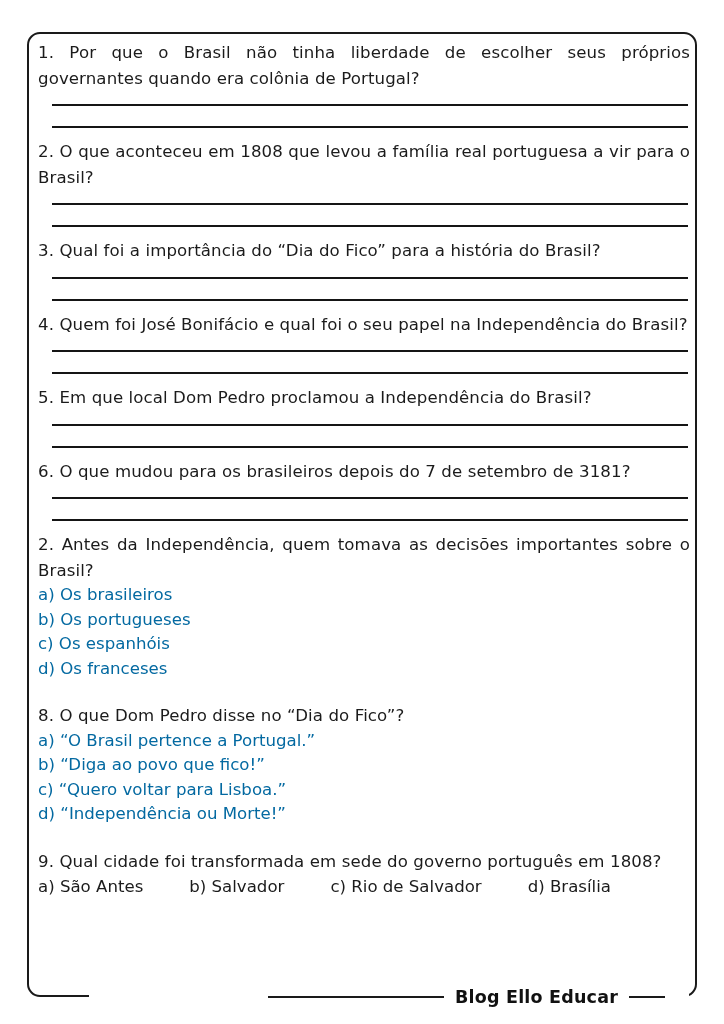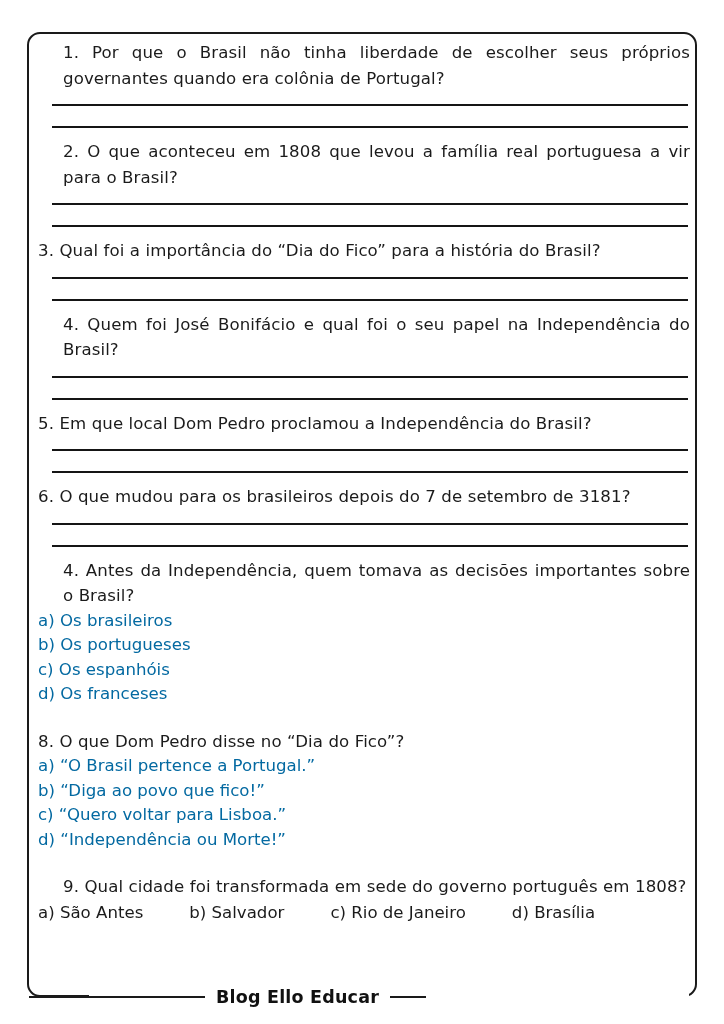--- a/index.html
+++ b/index.html
@@ -51,21 +51,20 @@
   .q-text {
     font-size: 16.6px;
     line-height: 25.5px;
     color: #1b1b1b;
     margin: 0;
     letter-spacing: 0.1px;
   }
   .q-text.justified {
     text-align: justify;
     text-align-last: left;
-    margin-left: 25px;
   }
 
   
   .answer-lines {
     margin-left: 14px;
     margin-right: 2px;
   }
   .answer-lines .rule {
     height: 0;
     border-top: 2.4px solid #151515;
@@ -102,20 +101,21 @@
   .gap-mc { height: 22px; }
 
   
   #footer {
     position: absolute;
     left: 0;
     bottom: -12px;
     width: 670px;
     display: flex;
     align-items: center;
+    justify-content: flex-end;
     padding-right: 34px;
     box-sizing: border-box;
   }
   #footer .rule-left {
     flex: 0 0 176px;
     height: 0;
     border-top: 2.6px solid #1a1a1a;
     margin-right: 11px;
   }
   #footer .brand {
@@ -189,21 +189,21 @@
     <div class="q-block">
       <p class="q-text">6. O que mudou para os brasileiros depois do 7 de setembro de 3181?</p>
       <div class="answer-lines">
         <div class="rule first"></div>
         <div class="rule second"></div>
       </div>
       <div class="gap-after-lines"></div>
     </div>
 
     <div class="q-block">
-      <p class="q-text justified">4. Antes da Independência, quem tomava as decisões importantes sobre o Brasil?</p>
+      <p class="q-text justified">2. Antes da Independência, quem tomava as decisões importantes sobre o Brasil?</p>
       <ul class="options">
         <li>a) Os brasileiros</li>
         <li>b) Os portugueses</li>
         <li>c) Os espanhóis</li>
         <li>d) Os franceses</li>
       </ul>
       <div class="gap-mc"></div>
     </div>
 
     <div class="q-block">
@@ -215,21 +215,21 @@
         <li>d) “Independência ou Morte!”</li>
       </ul>
       <div class="gap-mc"></div>
     </div>
 
     <div class="q-block">
       <p class="q-text justified">9. Qual cidade foi transformada em sede do governo português em 1808?</p>
       <div class="options-inline">
         <span class="opt">a) São Antes</span>
         <span class="opt">b) Salvador</span>
-        <span class="opt">c) Rio de Janeiro</span>
+        <span class="opt">c) Rio de Salvador</span>
         <span class="opt">d) Brasília</span>
       </div>
     </div>
 
   </div>
 
   <div id="footer">
     <div class="rule-left"></div>
     <div class="brand">Blog Ello Educar</div>
     <div class="rule-right"></div>

